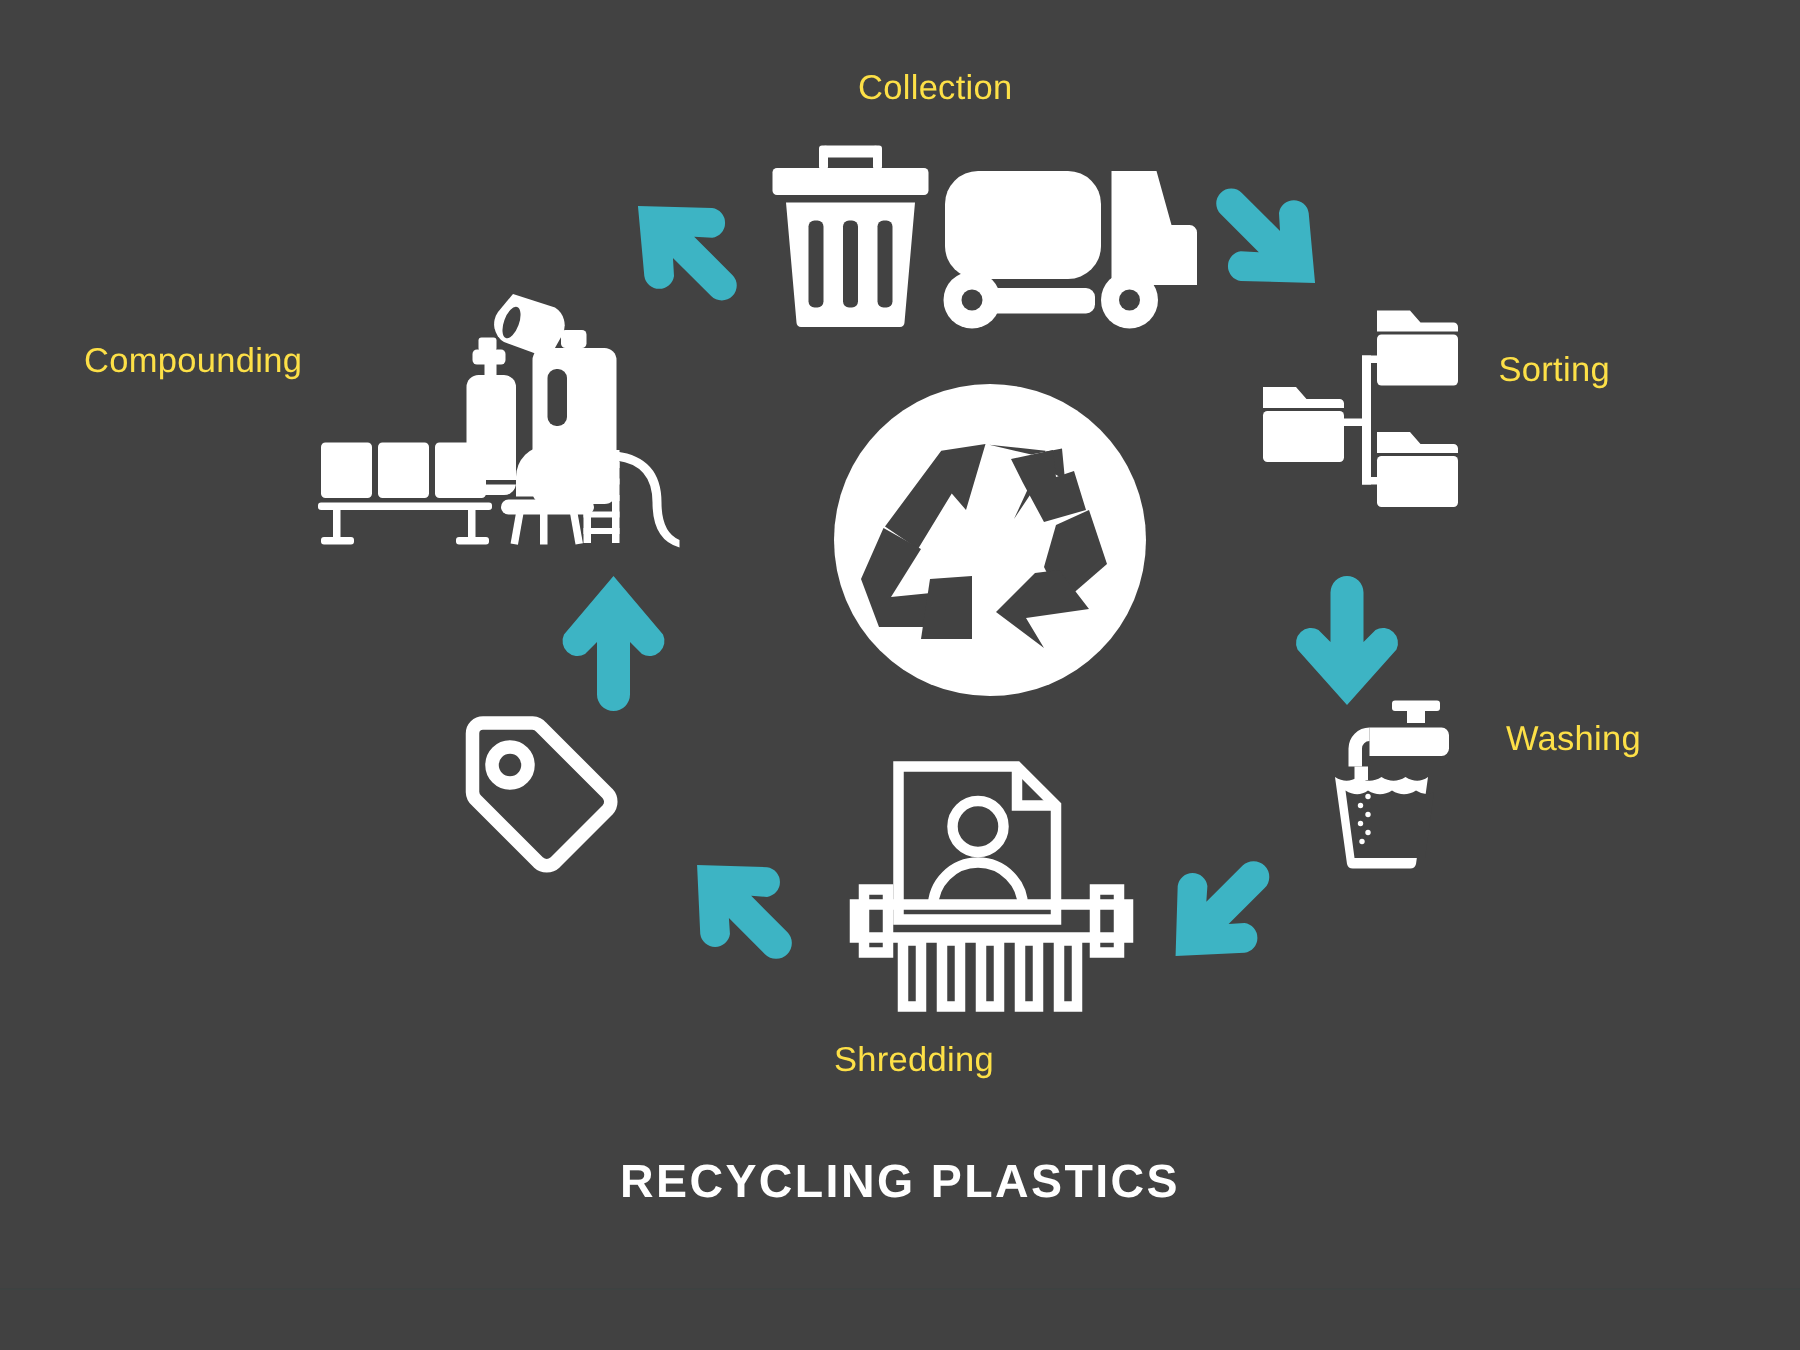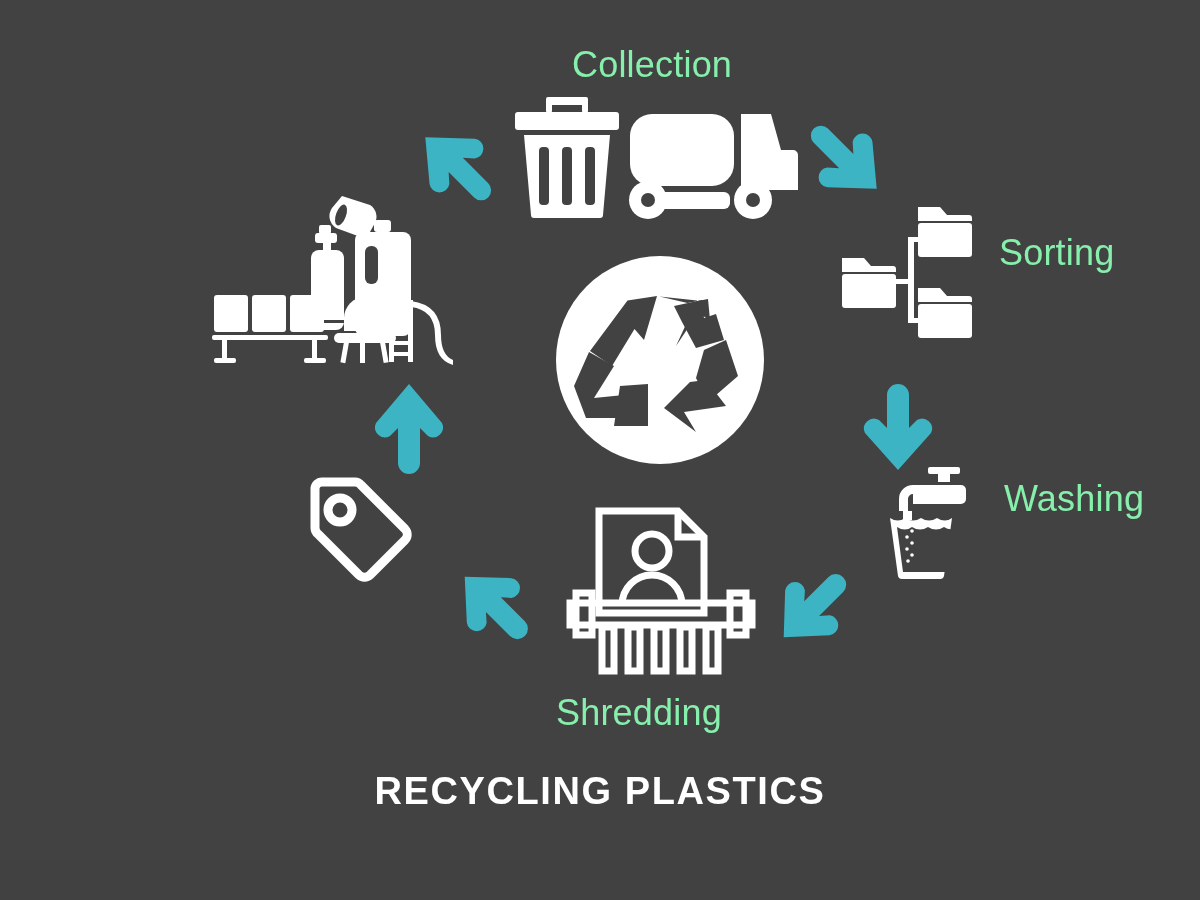--- a/index.html
+++ b/index.html
@@ -19,42 +19,42 @@
     position: absolute;
     left: 0;
     top: 859px;
     width: 1200px;
     height: 41px;
     background: #414141;
     border-top: 1px solid #3d4342;
   }
   .label {
     position: absolute;
-    color: #86efac;
-    font-size: 36px;
+    color: #fde047;
+    font-size: 23px;
     font-weight: 400;
     letter-spacing: 0.2px;
     white-space: nowrap;
     line-height: 1;
   }
   .label-collection { left: 572px; top: 47px; }
   .label-sorting    { left: 999px; top: 235px; }
   .label-washing    { left: 1004px; top: 481px; }
   .label-shredding  { left: 556px; top: 695px; }
   .label-identification { left: 74px; top: 477px; }
   .label-compounding{ left: 56px; top: 229px; }
 
   .title {
     position: absolute;
     left: 0;
     top: 770px;
     width: 1200px;
     text-align: center;
     color: #ffffff;
-    font-size: 38px;
+    font-size: 31px;
     font-weight: bold;
     letter-spacing: 1.6px;
   }
   svg { display: block; overflow: visible; }
   .ico { position: absolute; }
 </style>
 </head>
 <body>
 
 <div id="stage">
@@ -179,20 +179,21 @@
 
   <div class="ico" style="left:305px; top:477px;">
     <svg width="110" height="115" viewBox="0 0 110 115">
       <g fill="none" stroke="#ffffff" stroke-width="9" stroke-linejoin="round">
         <path d="M10 12 a7 7 0 0 1 7 -7 h33 a8 8 0 0 1 6 3 l44 44 a8 8 0 0 1 0 11 l-35 35 a8 8 0 0 1 -11 0 l-41 -41 a8 8 0 0 1 -3 -6 Z"></path>
         <circle cx="35" cy="33" r="12"></circle>
       </g>
     </svg>
   </div>
 
+  <div class="label label-compounding">Compounding</div>
 
   <div class="ico" style="left:326px; top:193px;">
     <svg width="58" height="50" viewBox="0 0 58 50">
       <g fill="#ffffff">
         <path d="M16 3 L44 12 a14 14 0 0 1 5 18 L40 46 L10 35 a14 14 0 0 1 -4 -20 Z"></path>
       </g>
       <g fill="#424242">
         <ellipse cx="15" cy="22" rx="5" ry="11" transform="rotate(20 15 22)"></ellipse>
       </g>
     </svg>

